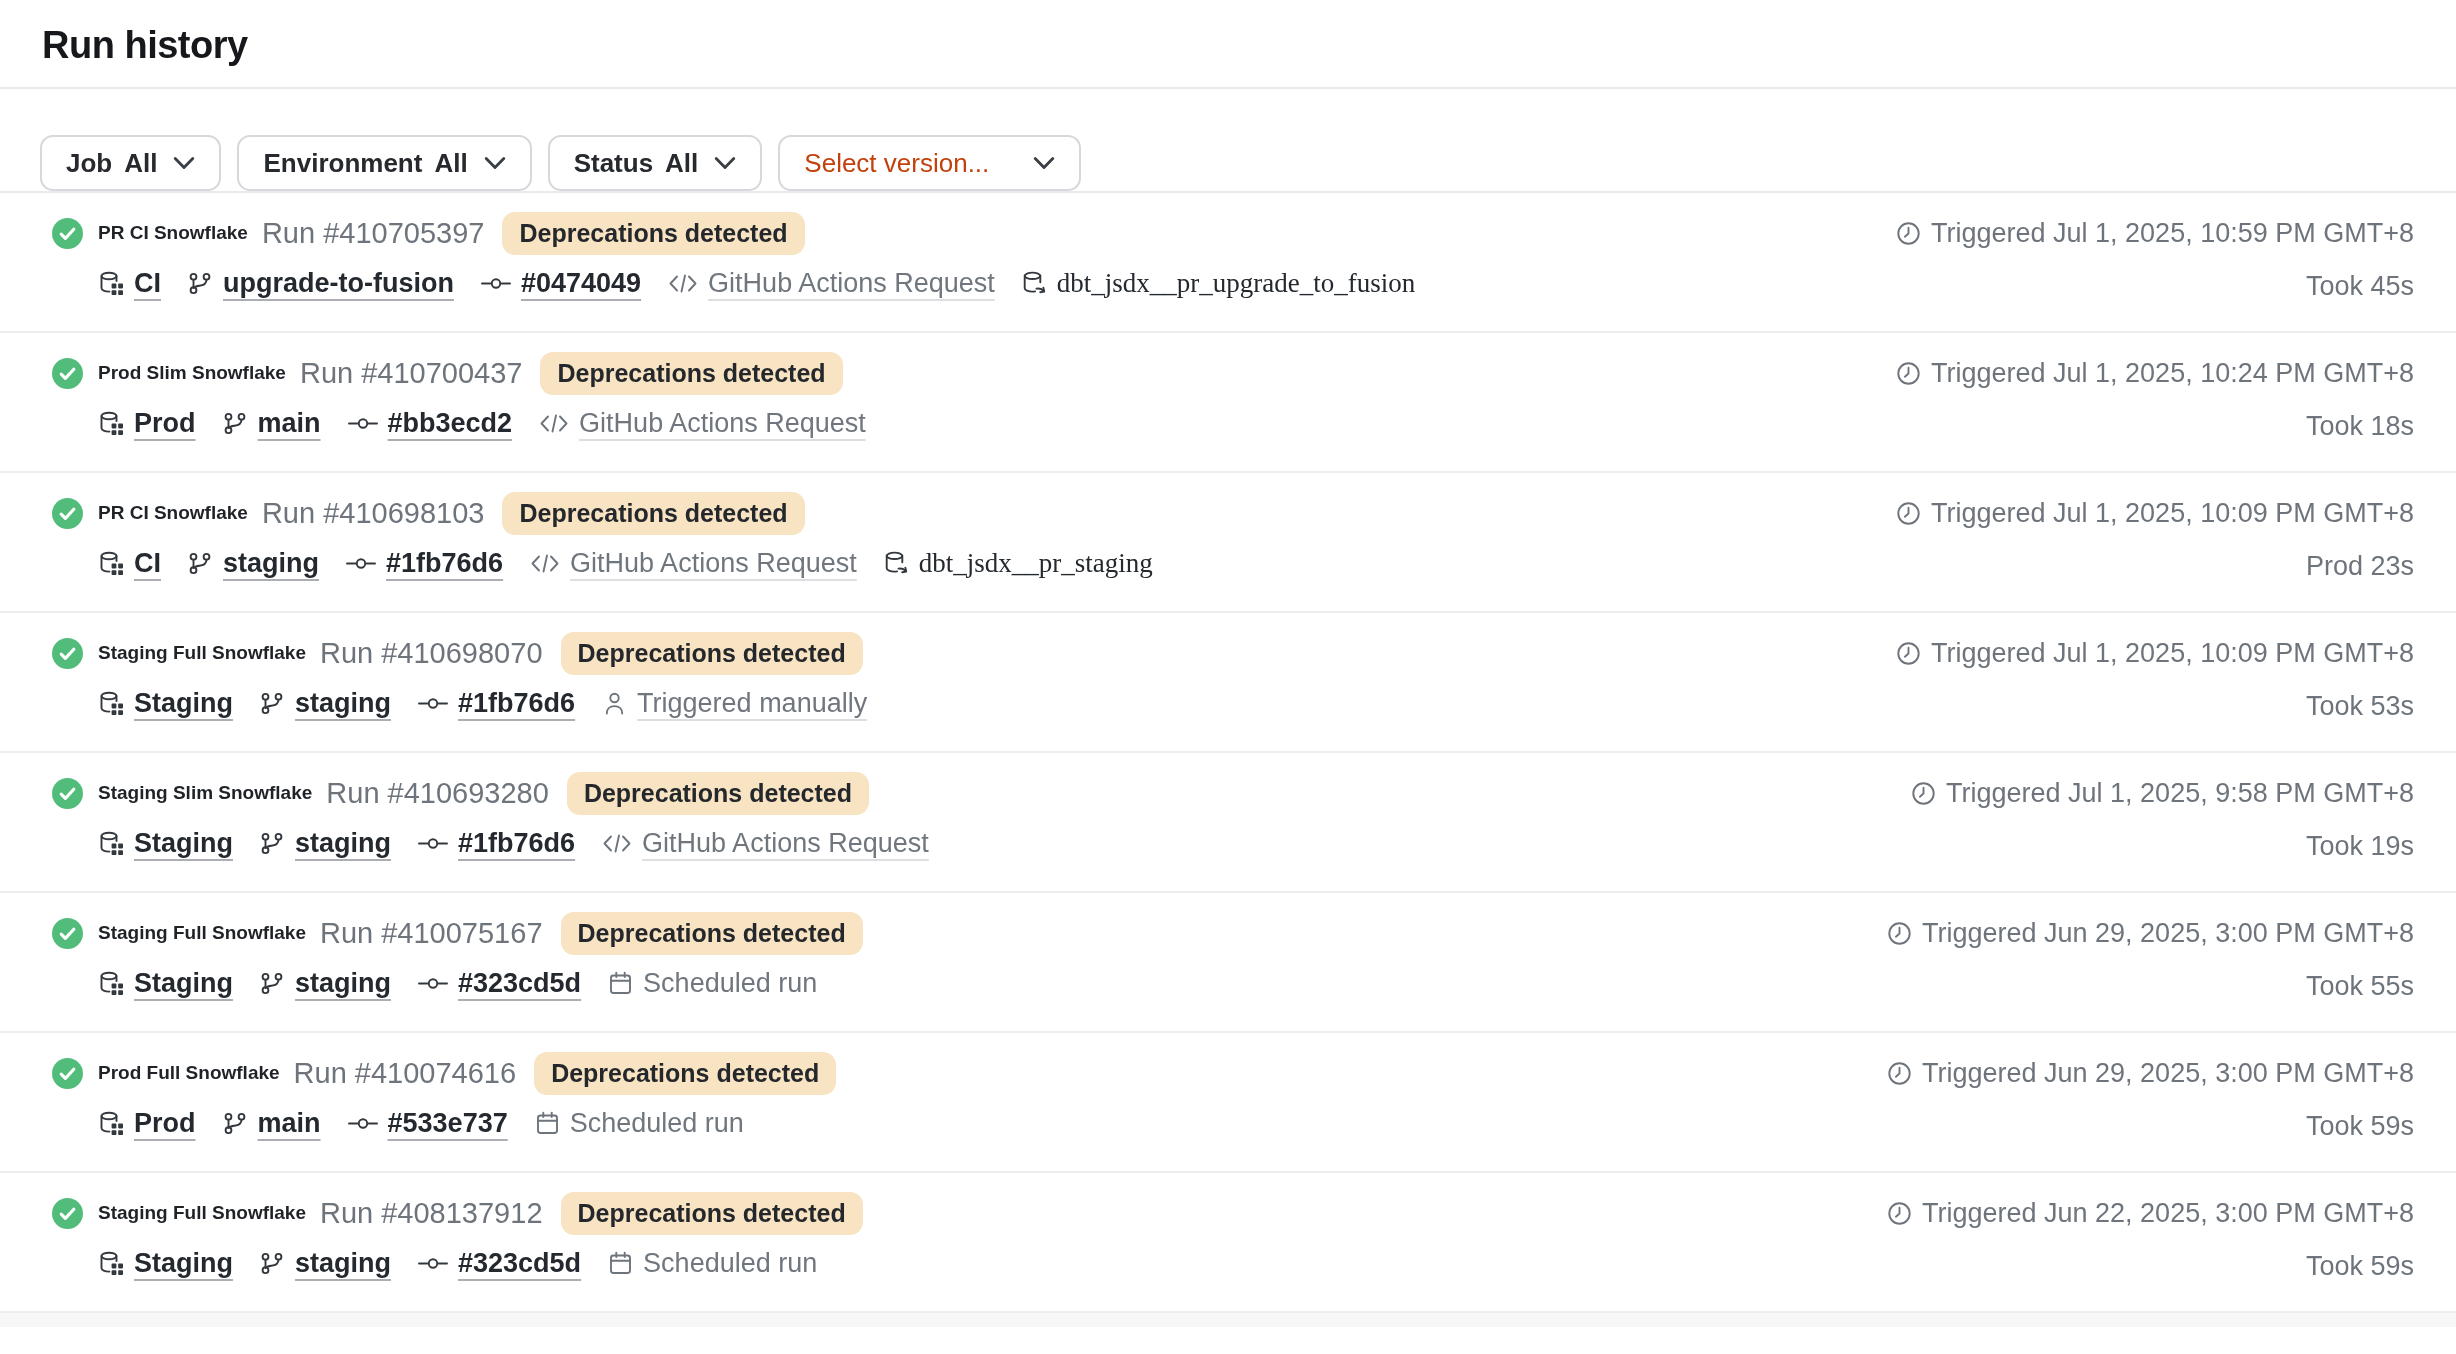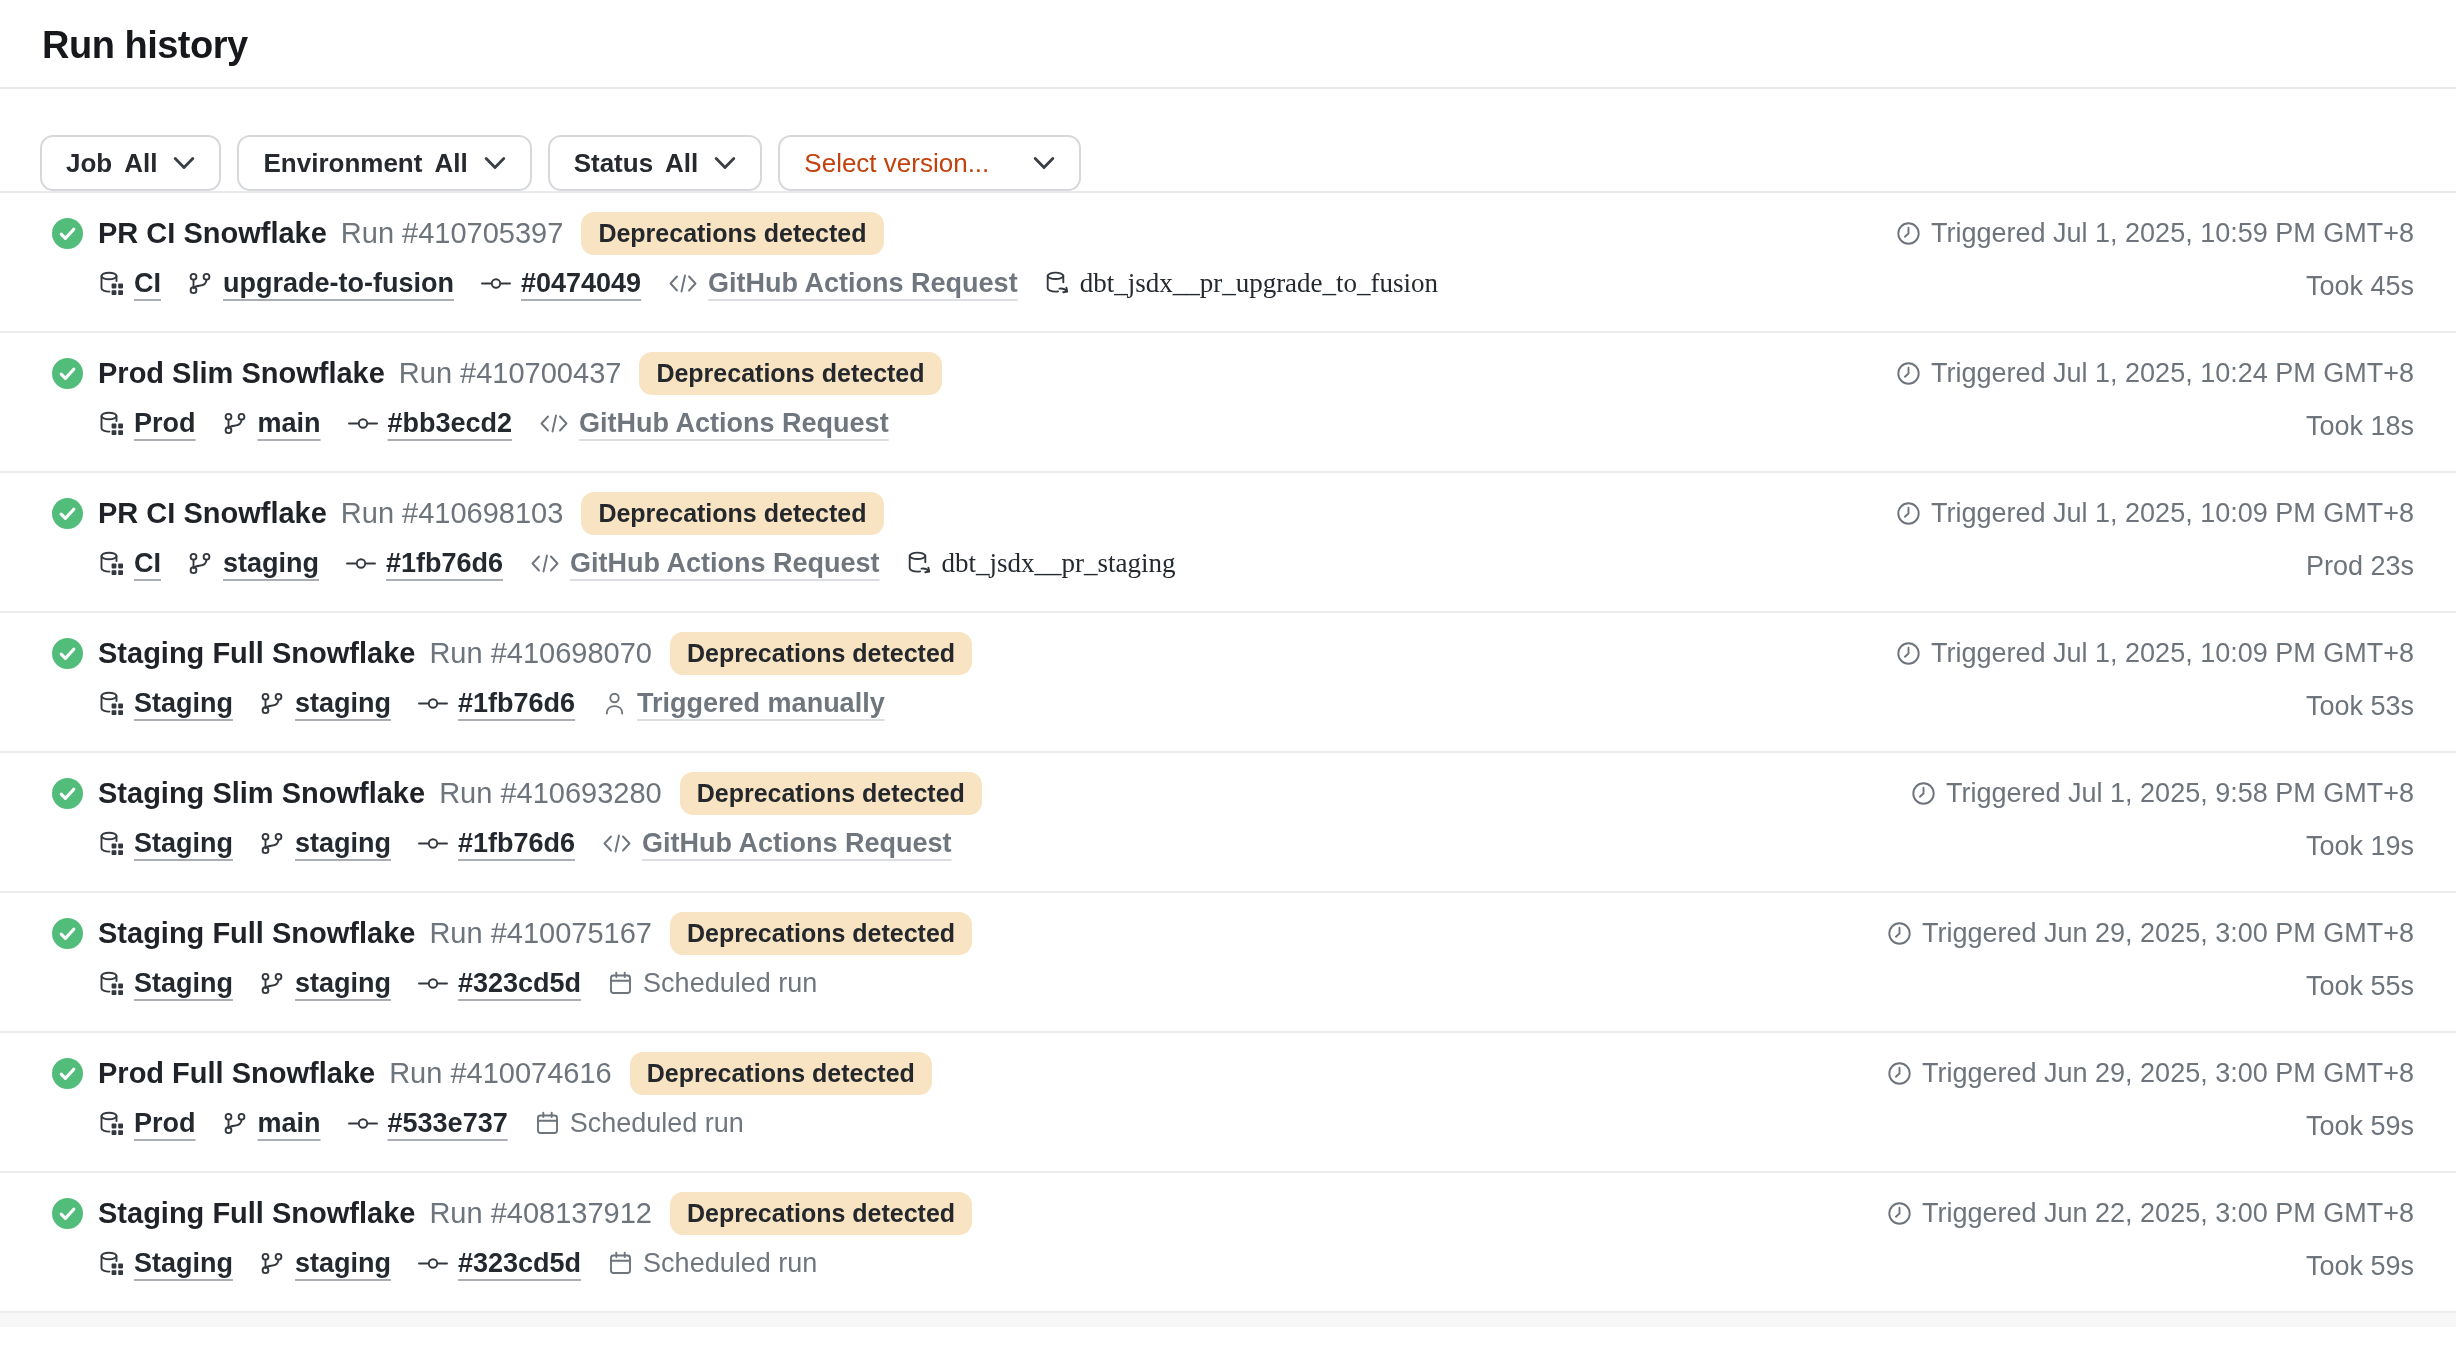--- a/index.html
+++ b/index.html
@@ -27,40 +27,40 @@
 
   
   .run-list { margin:0 0 0 0; }
   .run-row { display:flex; justify-content:space-between; height:140px;
     padding:18px 42px 0 52px; border-bottom:2px solid #eceded; }
   .row-left { display:flex; align-items:flex-start; min-width:0; }
   .status-icon { flex:0 0 auto; margin-top:7px; margin-right:15px; display:inline-flex; }
   .status-icon svg { width:31px; height:31px; }
 
   .row-line1 { display:flex; align-items:center; height:44px; }
-  .job-name { font-size:29px; font-weight:600; color:#1f2328; text-decoration:none;
+  .job-name { font-size:19px; font-weight:600; color:#1f2328; text-decoration:none;
     cursor:pointer; white-space:nowrap; }
   .run-number { font-size:29px; font-weight:400; color:#6e747c; margin-left:14px;
     white-space:nowrap; }
   .badge { margin-left:18px; background:#f8e3c2; color:#24282c; font-size:25px;
     font-weight:600; padding:7px 17px; border-radius:13px; white-space:nowrap; }
 
   .row-line2 { display:flex; align-items:center; margin-top:13px; gap:26px; }
   .meta-item { display:inline-flex; align-items:center; gap:9px; white-space:nowrap; }
   .meta-item .ic { display:inline-flex; color:#33383e; }
   .meta-item .ic svg { width:27px; height:27px; stroke:currentColor; fill:none;
     stroke-width:1.9; stroke-linecap:round; stroke-linejoin:round; }
   .meta-item .ic.wide svg { width:32px; }
   .meta-item .ic.gray { color:#6e747c; }
   .meta-link { font-size:27px; font-weight:600; color:#24292f; cursor:pointer;
     text-decoration:underline; text-decoration-color:#abafb4; text-decoration-thickness:2px;
     text-underline-offset:7px; }
   .trigger-label { font-size:27px; font-weight:400; color:#70767e; }
   .trigger-label.underlined { text-decoration:underline; text-decoration-color:#dcdee1;
-    text-decoration-thickness:2px; text-underline-offset:7px; cursor:pointer;font-weight:bold; }
+    text-decoration-thickness:2px; text-underline-offset:7px; cursor:pointer; }
   .schema-name { font-size:27px; font-weight:500; color:#24292f;font-family:Liberation Serif, serif; }
 
   .row-right { display:flex; flex-direction:column; align-items:flex-end; flex:0 0 auto; }
   .triggered-line { display:flex; align-items:center; gap:9px; height:44px;
     font-size:27px; color:#6e747c; white-space:nowrap; }
   .triggered-line .ic { display:inline-flex; color:#6e747c; }
   .triggered-line .ic svg { width:27px; height:27px; stroke:currentColor; fill:none;
     stroke-width:1.9; stroke-linecap:round; stroke-linejoin:round; }
   .took { margin-top:16px; font-size:27px; color:#6e747c; white-space:nowrap; }
 

